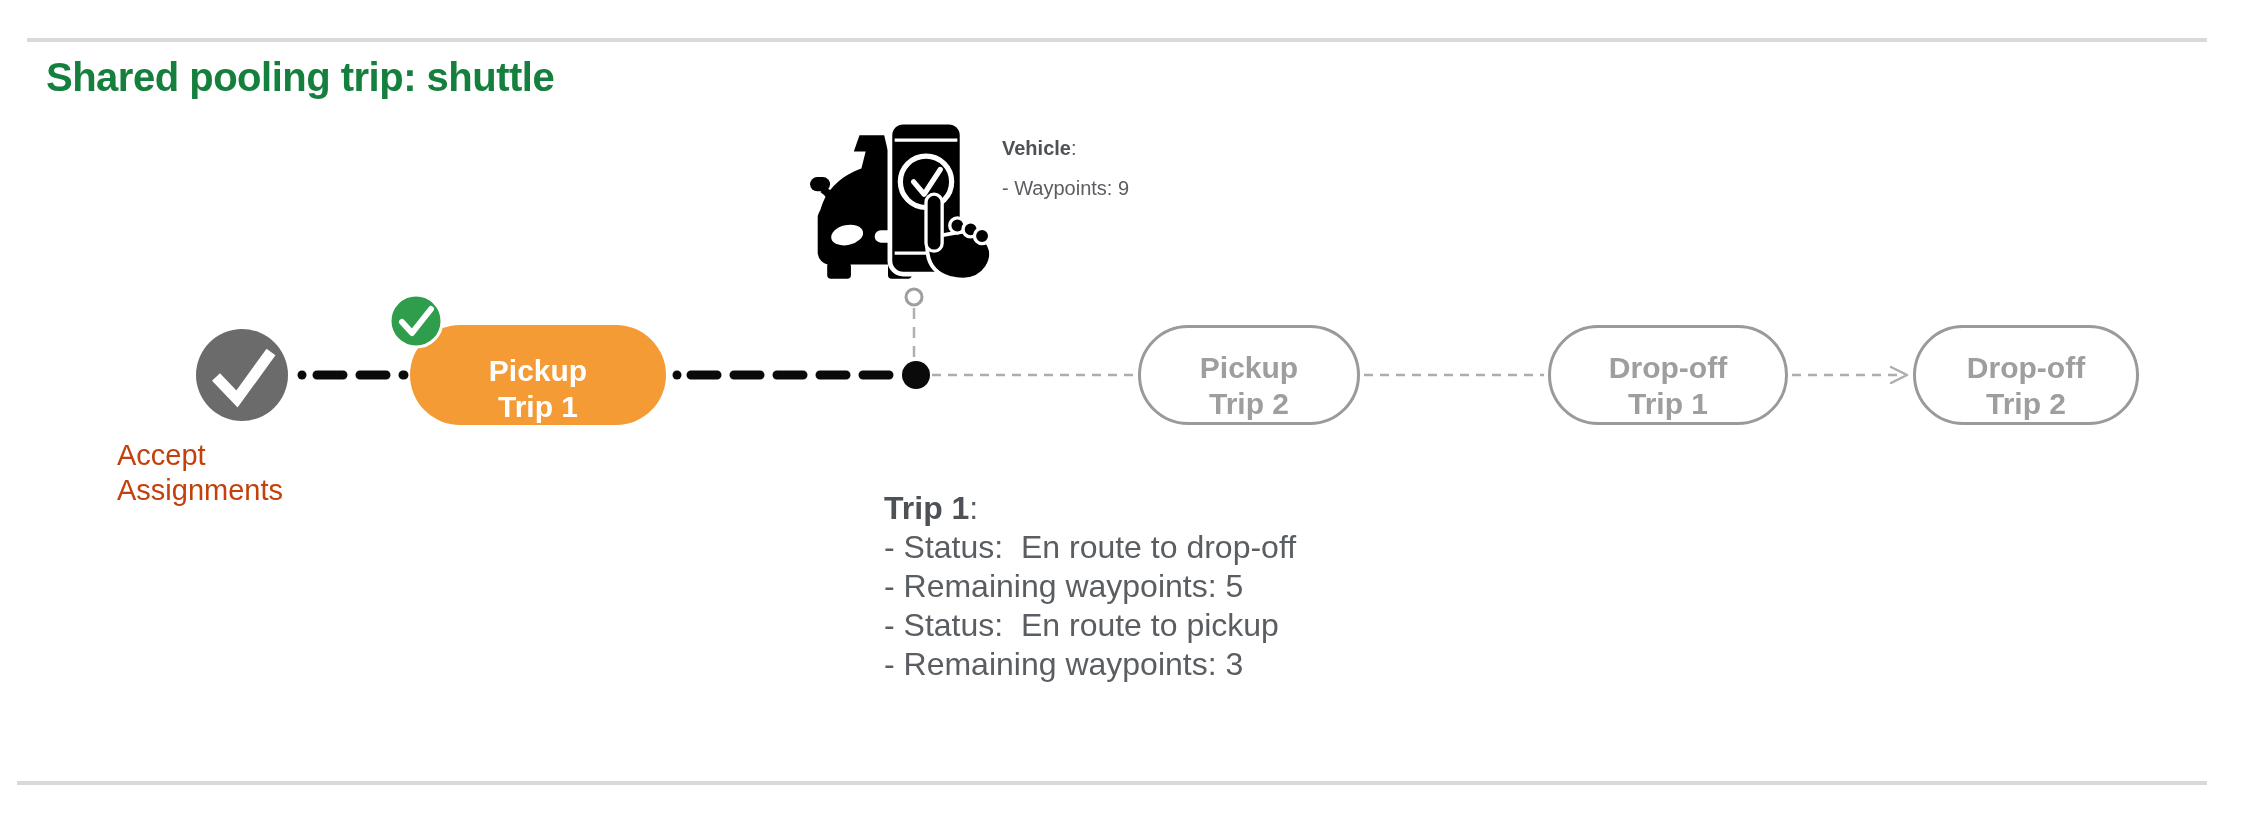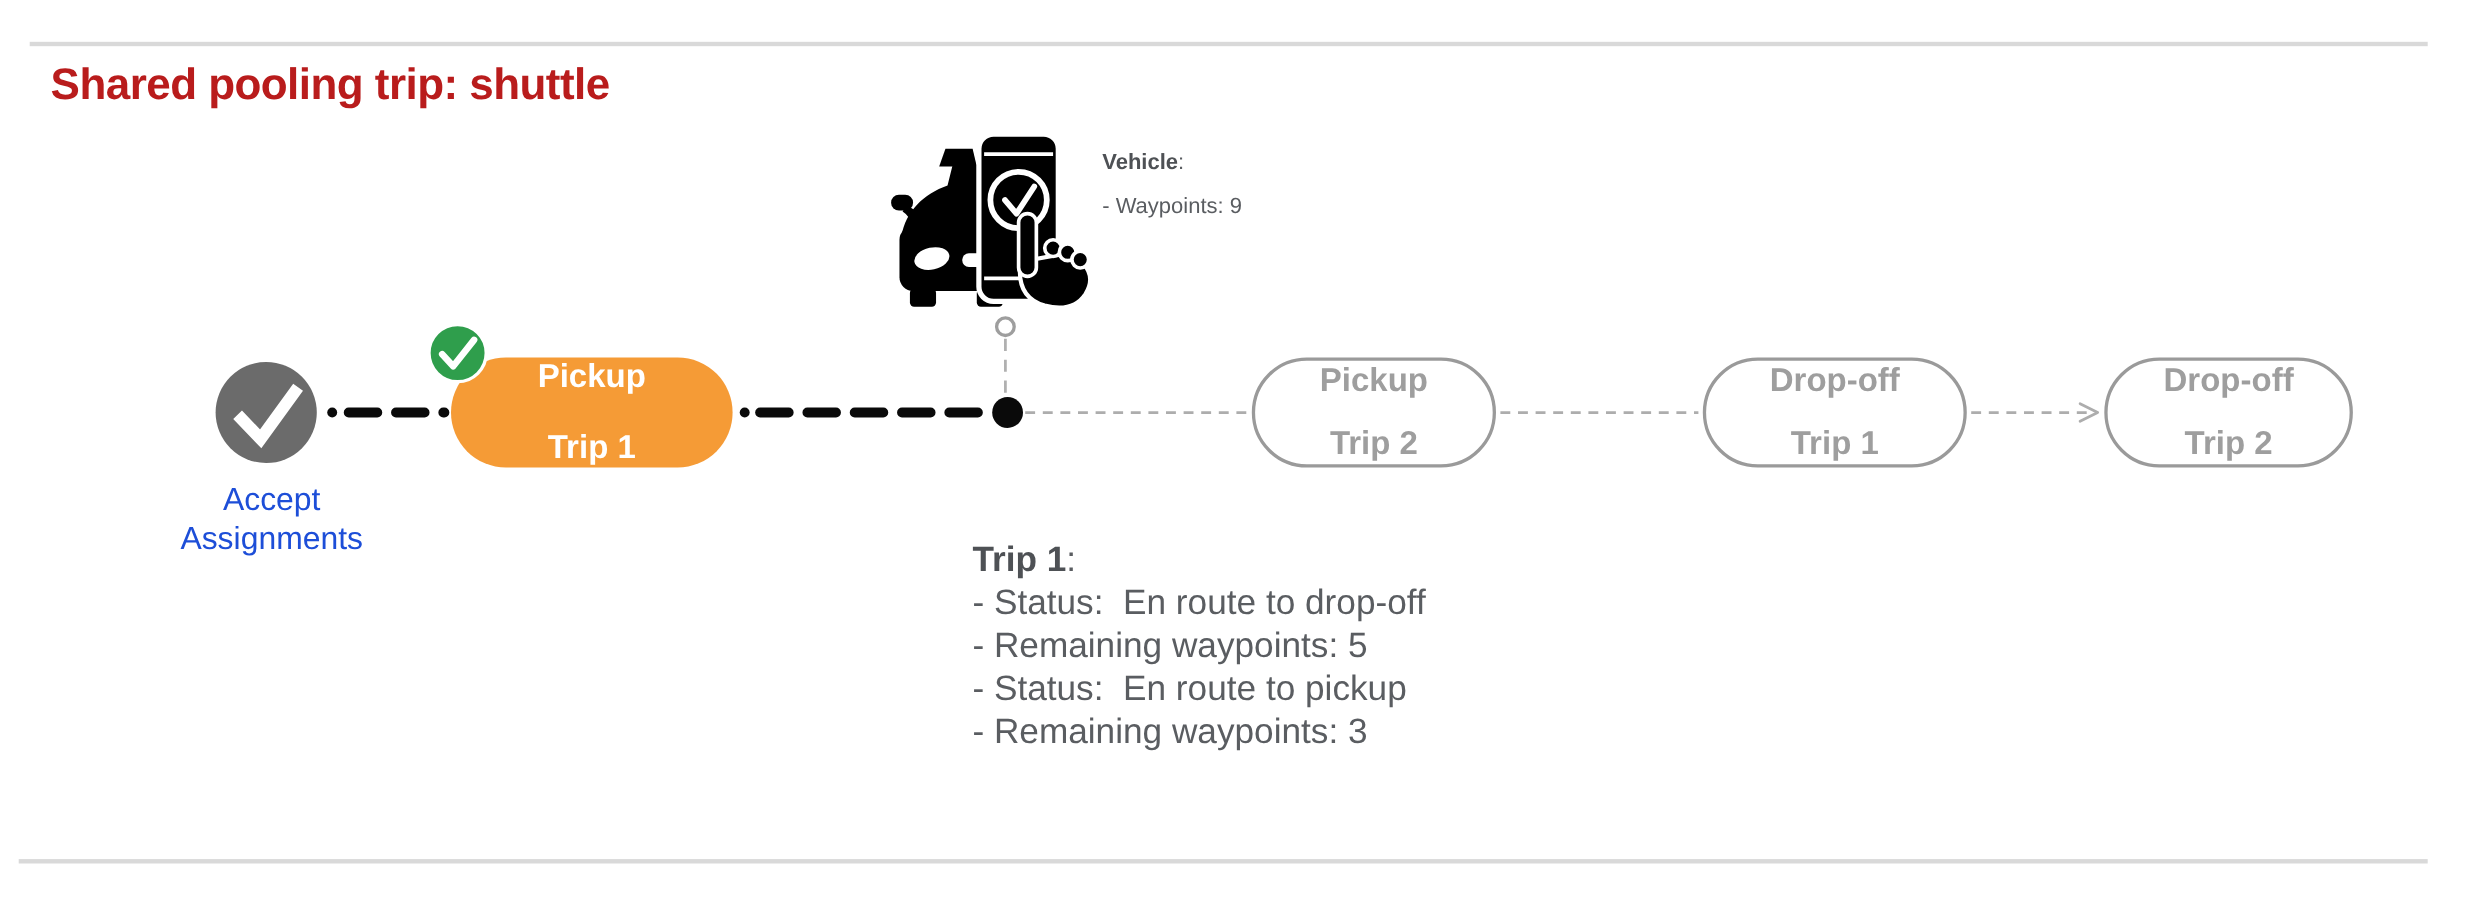--- a/index.html
+++ b/index.html
@@ -8,41 +8,41 @@
     width:2245px;height:825px;
     background:#ffffff;
     overflow:hidden;
     font-family:"Liberation Sans", sans-serif;
   }
   .rule{position:absolute;background:#d9d9d9;height:4px;}
   .rule-top{left:27px;top:38px;width:2180px;}
   .rule-bottom{left:17px;top:781px;width:2190px;}
   .title{
     position:absolute;left:46px;top:55px;
-    font-size:40px;font-weight:bold;color:#b91c1c;letter-spacing:-0.5px;
+    font-size:40px;font-weight:bold;color:#15803d;letter-spacing:-0.5px;
   }
   .layer{position:absolute;left:0;top:0;}
   .layer.base{z-index:1;}
   .pill{
     position:absolute;top:325px;height:100px;
     border-radius:52px;
-    display:flex;flex-direction:column;align-items:center;justify-content:space-between;
+    display:flex;flex-direction:column;align-items:center;justify-content:flex-end;
     font-size:30px;font-weight:bold;line-height:36px;text-align:center;
     box-sizing:border-box;z-index:2;
   }
   .pill.active{background:#f59b36;color:#ffffff;border:none;}
   .pill.pending{background:#ffffff;color:#9e9e9e;border:3px solid #9a9a9a;}
   .pill-1{left:410px;width:256px;}
   .pill-2{left:1138px;width:222px;}
   .pill-3{left:1548px;width:240px;}
   .pill-4{left:1913px;width:226px;}
   .badge-layer{z-index:3;}
   .start-label{
     position:absolute;left:117px;top:438px;width:260px;
-    text-align:center;color:#1d4ed8;font-size:29px;line-height:35px;z-index:2;
+    color:#c2410c;font-size:29px;line-height:35px;z-index:2;
   }
   .vehicle-info{position:absolute;left:1002px;top:128px;z-index:2;
     font-size:20px;line-height:40px;color:#5a5d61;}
   .vehicle-info .head{font-weight:bold;color:#4e5155;}
   .vehicle-info .head .suffix{font-weight:normal;color:#5a5d61;}
   .status-panel{position:absolute;left:884px;top:489px;z-index:2;
     font-size:32px;line-height:39px;color:#5a5d61;}
   .status-line{white-space:pre-wrap;}
   .status-head{font-weight:bold;color:#4e5155;}
   .status-head .suffix{font-weight:normal;color:#5a5d61;}

